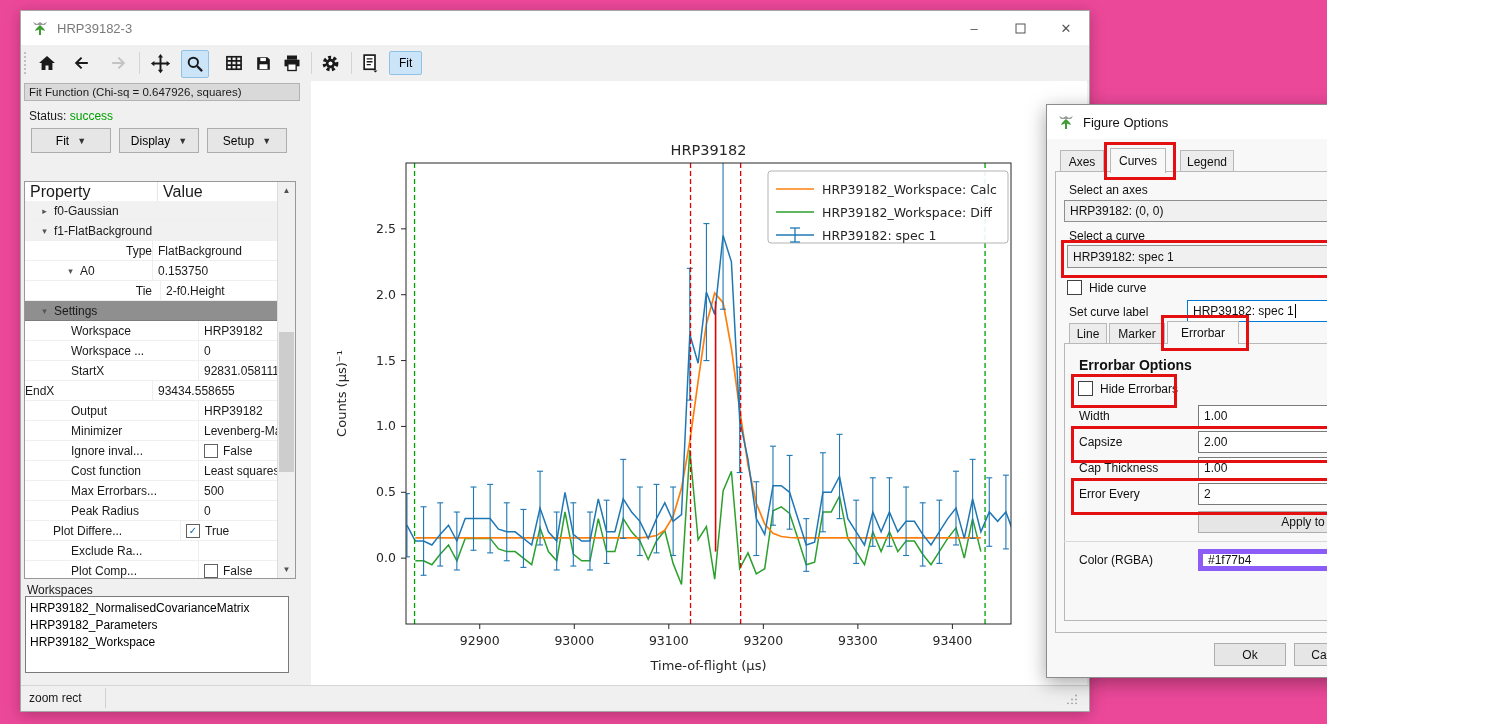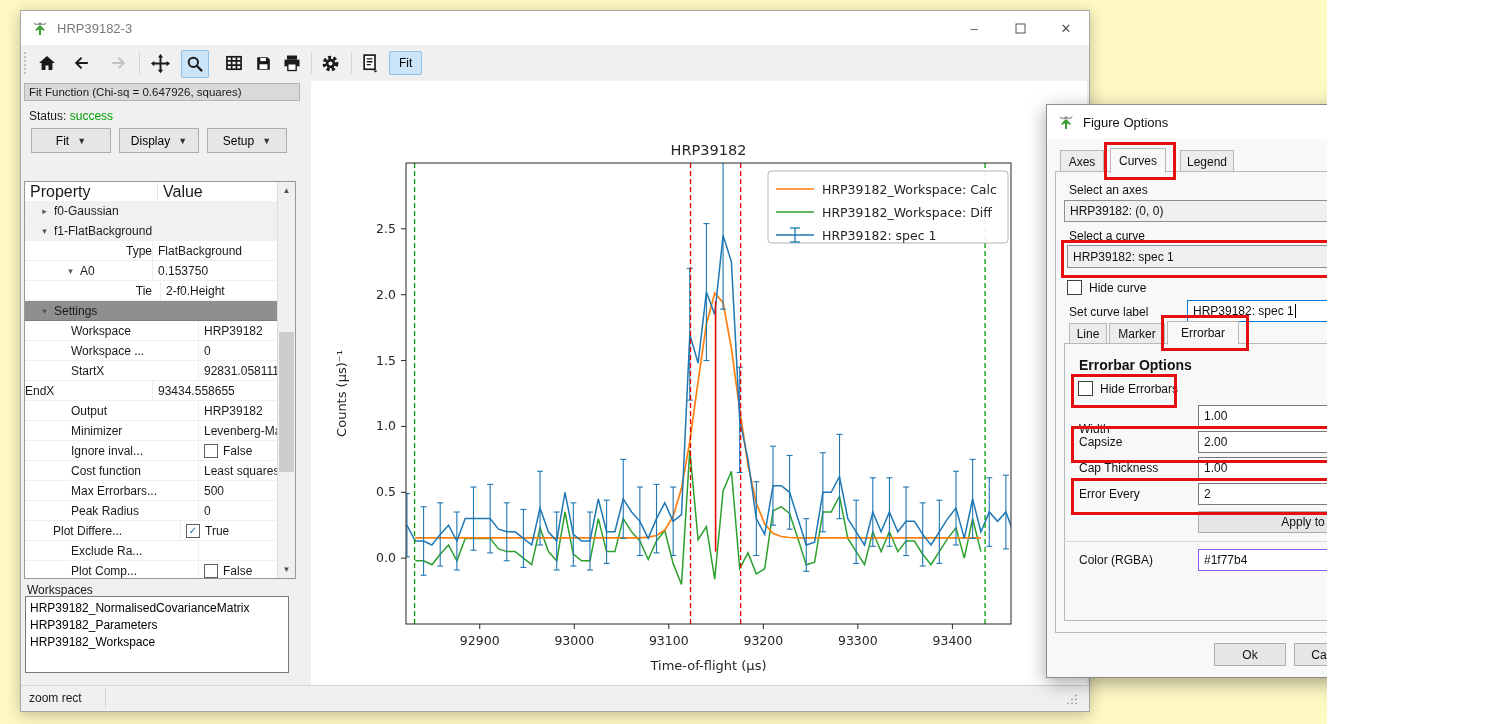--- a/index.html
+++ b/index.html
@@ -1,16 +1,16 @@
 <!DOCTYPE html>
 <html><head>
 <meta charset="utf-8">
 <style>
   html,body{margin:0;padding:0;background:#ffffff;}
-  #stage{position:relative;width:1327px;height:724px;background:#fef9c3;font-family:"Liberation Sans",sans-serif;overflow:hidden;}
+  #stage{position:relative;width:1327px;height:724px;background:#ec4899;font-family:"Liberation Sans",sans-serif;overflow:hidden;}
   
   .mainwin{position:absolute;left:20px;top:10px;width:1068px;height:700px;background:#f0f0f0;border:1px solid #a6a6a6;box-shadow:0 3px 14px rgba(0,0,0,.25);}
   .titlebar{position:absolute;left:0;top:0;width:100%;height:34px;background:#ffffff;display:flex;align-items:center;}
   .titlebar .apptitle{color:#7a7a7a;font-size:13px;margin-left:8px;}
   .appicon{width:18px;height:18px;margin-left:10px;flex:0 0 auto;}
   .wincontrols{position:absolute;right:0;top:0;height:34px;display:flex;}
   .winbtn{width:46px;height:34px;display:flex;align-items:center;justify-content:center;color:#555;font-size:13px;}
   .toolbar{position:absolute;left:0;top:34px;width:100%;height:36px;background:#f0f0f0;border-bottom:1px solid #e3e3e3;}
   .tbtn{position:absolute;top:5px;width:26px;height:26px;display:flex;align-items:center;justify-content:center;border-radius:2px;}
   .tbtn.active{background:#cce4f7;border:1px solid #90c2e7;}
@@ -58,21 +58,21 @@
   .tab.sel{background:#f8f8f8;z-index:3;}
   .dlg-frame{position:absolute;border:1px solid #b8b8b8;background:#f8f8f8;}
   .dlabel{position:absolute;font-size:12px;color:#111;}
   .combo{position:absolute;background:#f0f0f0;border:1px solid #8f8f8f;display:flex;align-items:center;font-size:12px;padding-left:5px;box-sizing:border-box;}
   .combo .carr{position:absolute;right:6px;top:4px;font-size:10px;color:#333;}
   .btn{position:absolute;background:#e6e6e6;border:1px solid #adadad;display:flex;align-items:center;justify-content:center;font-size:12px;box-sizing:border-box;}
   .chkrow{position:absolute;display:flex;align-items:center;gap:7px;font-size:12px;}
   .chk{width:13px;height:13px;border:1px solid #404040;background:#fff;}
   .tinput{position:absolute;background:#fff;border:1px solid #0078d7;display:flex;align-items:center;padding-left:5px;font-size:12px;box-sizing:border-box;}
   .tinput .caretbar{width:1px;height:14px;background:#000;margin-left:1px;}
-  .ginput{position:absolute;background:#fff;border:1px solid #8b5cf6;display:flex;align-items:center;padding-left:5px;font-size:12px;box-sizing:border-box;}
+  .ginput{position:absolute;background:#fff;border:5px solid #8b5cf6;display:flex;align-items:center;padding-left:5px;font-size:12px;box-sizing:border-box;}
   .spin{position:absolute;background:#fff;border:1px solid #7a7a7a;box-sizing:border-box;font-size:12px;}
   .spin .sval{position:absolute;left:5px;top:3px;}
   .spin .sarr{position:absolute;right:1px;width:16px;height:9px;background:#f0f0f0;border:1px solid #c8c8c8;color:#444;font-size:6px;display:flex;align-items:center;justify-content:center;box-sizing:border-box;}
   .grouptitle{position:absolute;font-weight:bold;font-size:14px;color:#111;}
   .hsep{position:absolute;height:1px;background:#d9d9d9;}
   .swatch{position:absolute;box-sizing:border-box;}
   .redbox{position:absolute;border:3px solid #e40f10;pointer-events:none;z-index:9;}
 </style>
 </head>
 <body>
@@ -608,21 +608,21 @@
         <span>Errorbar</span>
       </div>
     <div class="dlg-frame" style="left:17px;top:238px;width:372px;height:276px;background:#f8f8f8"></div>
 
     <div class="grouptitle" style="left:32px;top:252px">Errorbar Options</div>
     <div class="chkrow" style="left:31px;top:276px">
       <span class="chk"></span>
       <span>Hide Errorbars</span>
     </div>
 
-    <div class="dlabel" style="left:32px;top:317px">Width</div>
+    <div class="dlabel" style="left:32px;top:304px">Width</div>
     <div class="spin" style="left:151px;top:300px;width:226px;height:22px">
       <span class="sval">1.00</span>
       <span class="sarr" style="top:1px">▲</span>
       <span class="sarr" style="bottom:1px">▼</span>
     </div>
     <div class="dlabel" style="left:32px;top:330px">Capsize</div>
     <div class="spin" style="left:151px;top:326px;width:226px;height:22px">
       <span class="sval">2.00</span>
       <span class="sarr" style="top:1px">▲</span>
       <span class="sarr" style="bottom:1px">▼</span>

